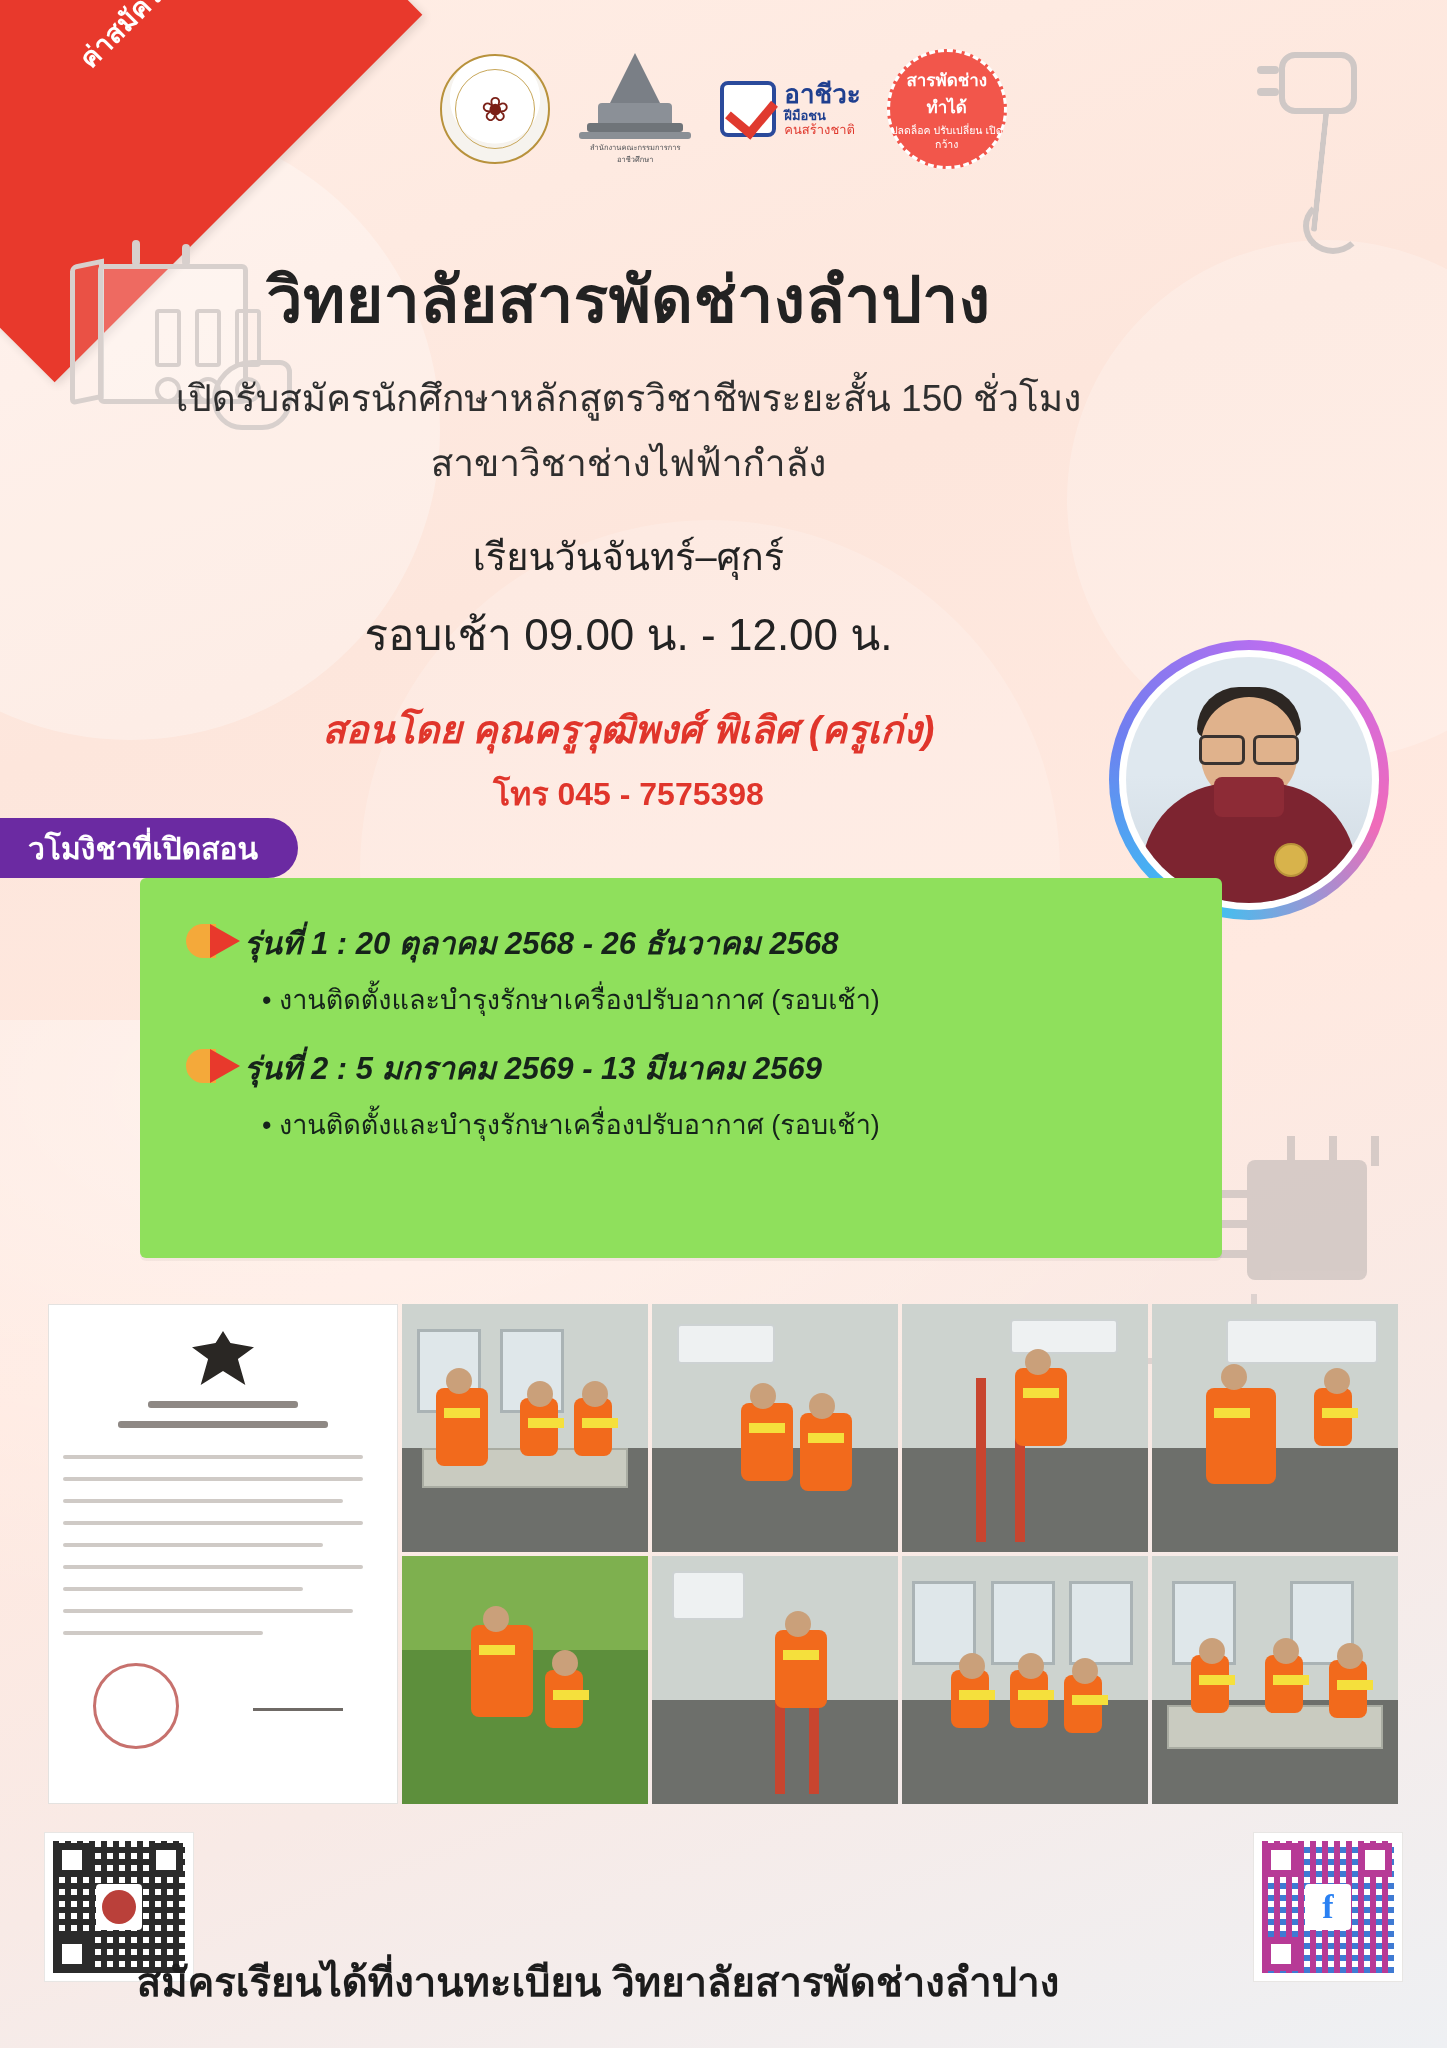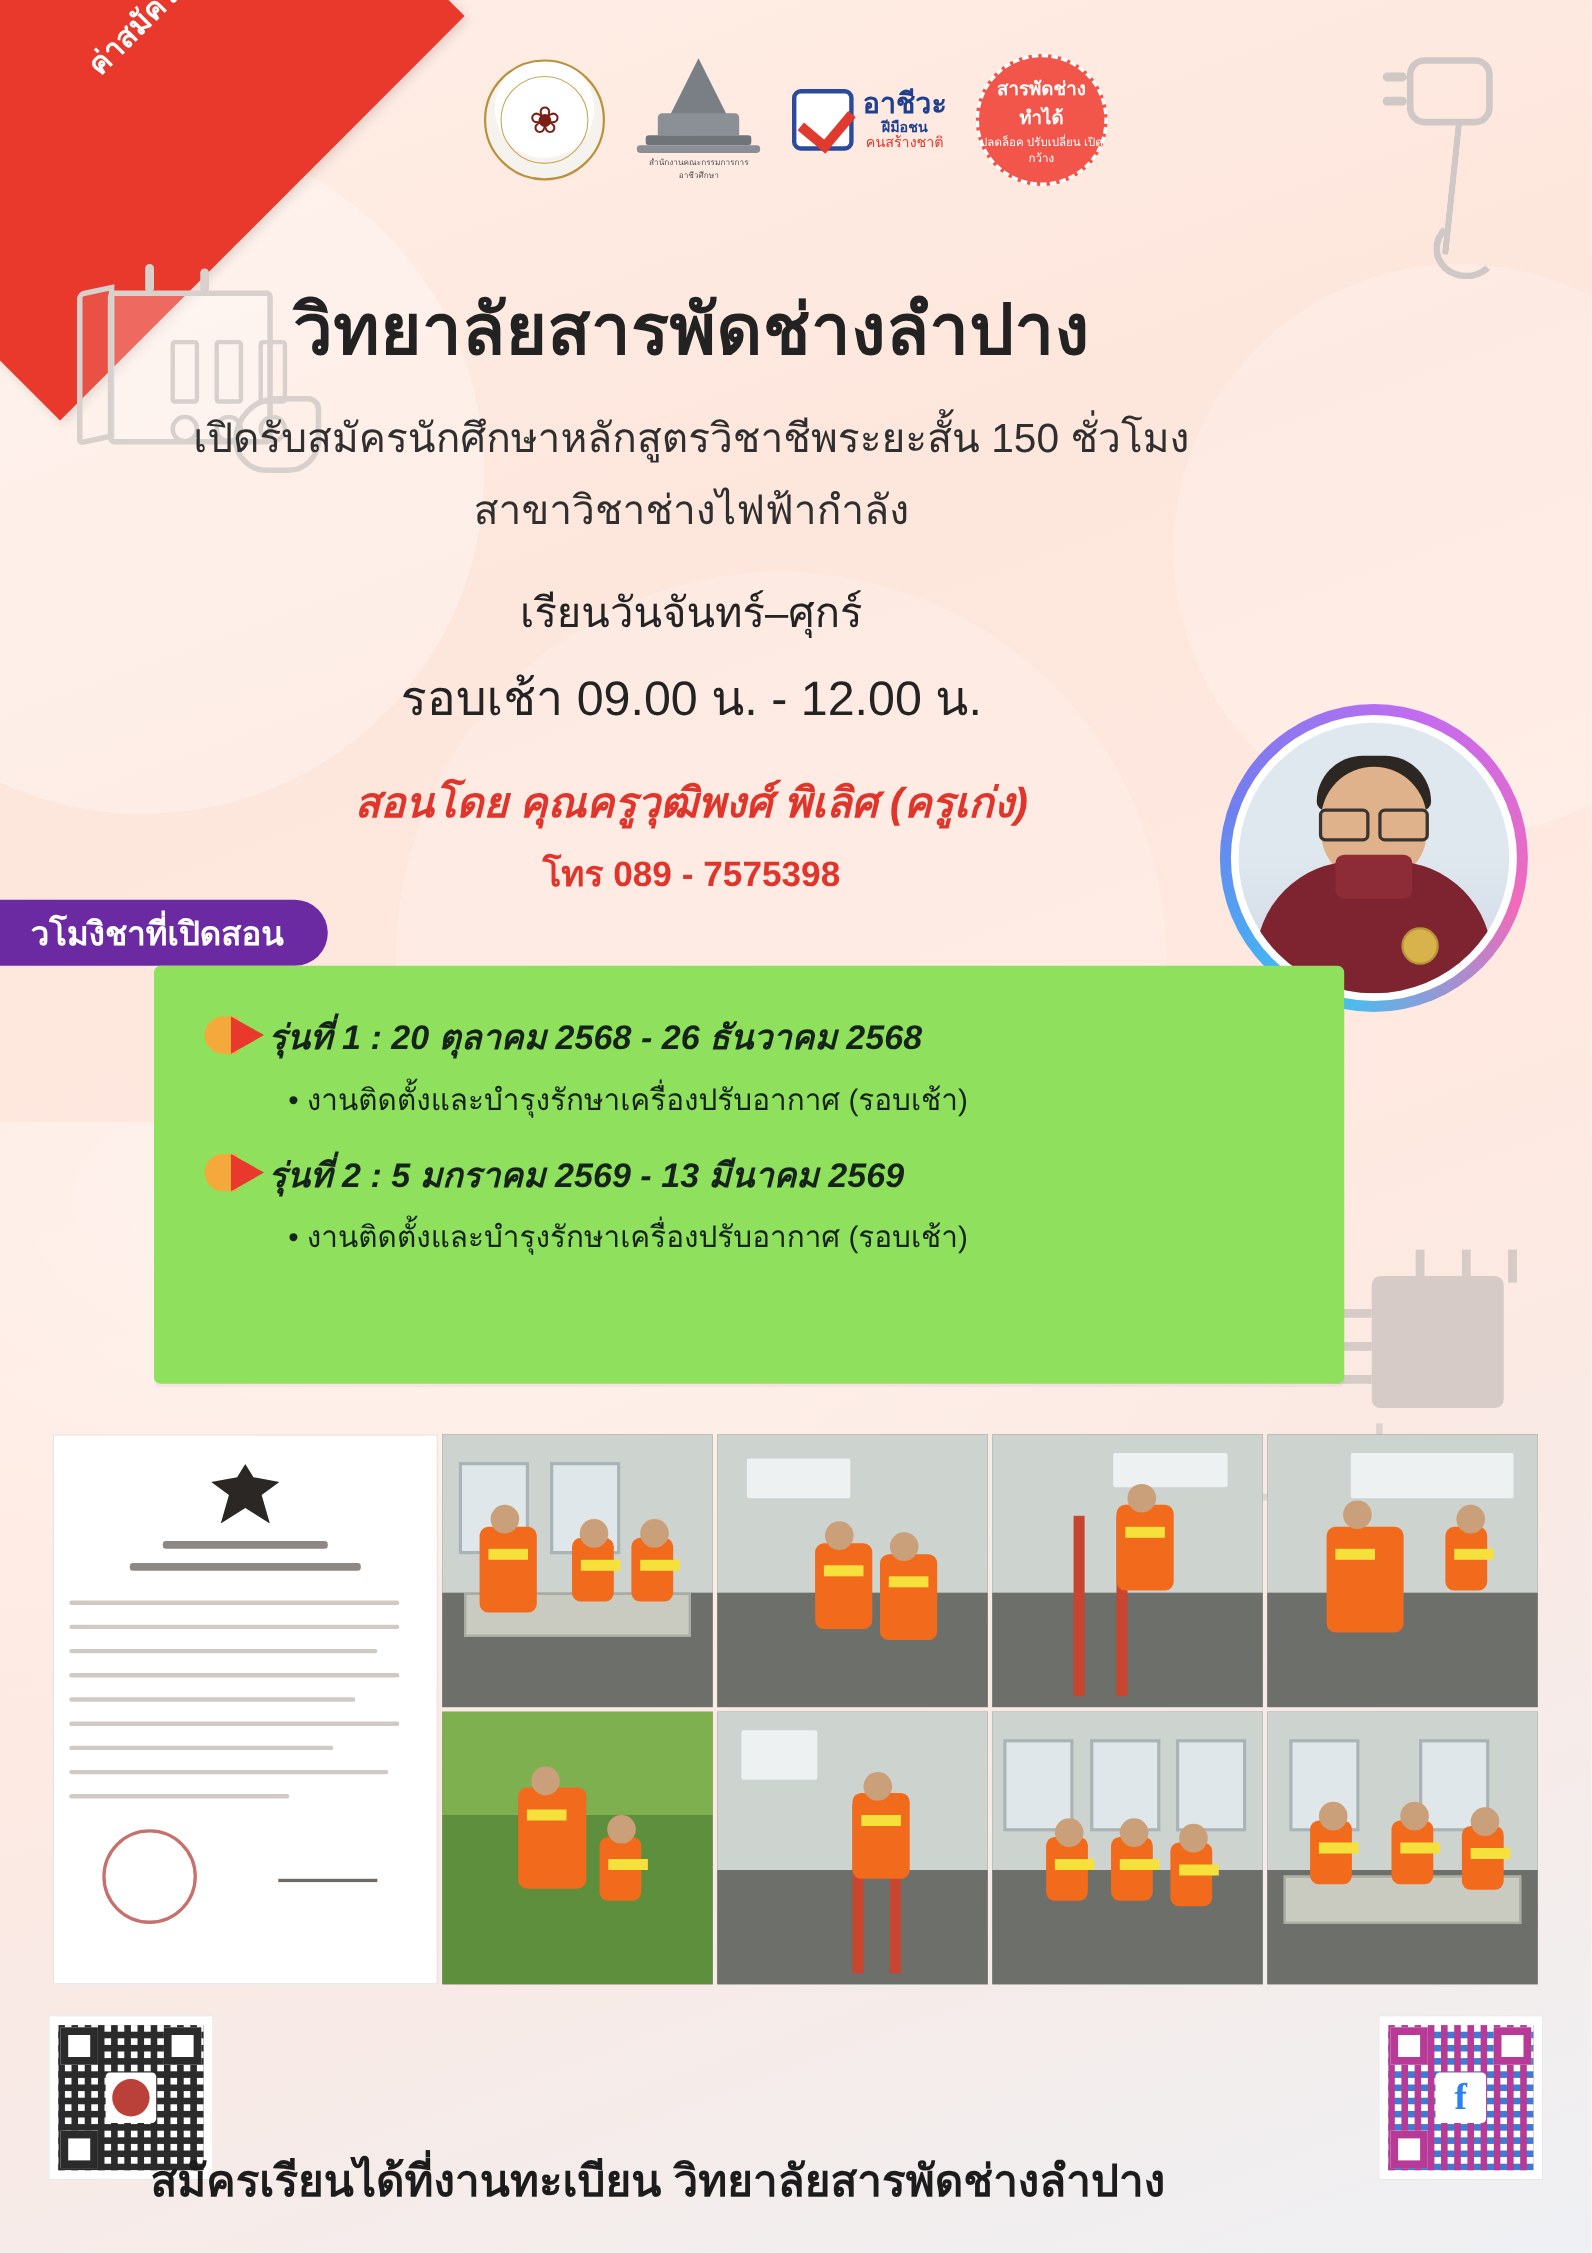--- a/index.html
+++ b/index.html
@@ -86,21 +86,21 @@
   .logo-achewa { display:flex; align-items:center; gap:8px; }
   .logo-achewa .check {
     width: 56px; height: 56px; border: 4px solid #2b4a9b; border-radius: 8px;
     position: relative; background:#fff;
   }
   .logo-achewa .check:after {
     content:""; position:absolute; left: 11px; top: 6px; width: 24px; height: 34px;
     border-right: 9px solid #e03a2f; border-bottom: 9px solid #e03a2f;
     transform: rotate(40deg);
   }
-  .logo-achewa .txt { line-height: 1.1; text-align: center; }
+  .logo-achewa .txt { line-height: 1.1; }
   .logo-achewa .txt .a { font-size: 26px; font-weight: bold; color:#1f3f8f; display:block; }
   .logo-achewa .txt .b { font-size: 13px; font-weight: bold; color:#1f3f8f; display:block; }
   .logo-achewa .txt .c { font-size: 13px; color:#e03a2f; display:block; }
 
   .logo-sarapad {
     width: 120px; height: 120px; border-radius: 50%;
     background: #f2564b; color:#fff;
     border: 3px dashed #fff;
     display:flex; flex-direction:column; align-items:center; justify-content:center;
     text-align:center;
@@ -351,21 +351,21 @@
   </div>
 </div>
 
 <div class="headline">
   <div class="h-title">วิทยาลัยสารพัดช่างลำปาง</div>
   <div class="h-sub1">เปิดรับสมัครนักศึกษาหลักสูตรวิชาชีพระยะสั้น 150 ชั่วโมง</div>
   <div class="h-sub2">สาขาวิชาช่างไฟฟ้ากำลัง</div>
   <div class="h-days">เรียนวันจันทร์–ศุกร์</div>
   <div class="h-time">รอบเช้า 09.00 น. - 12.00 น.</div>
   <div class="teacher-line">สอนโดย คุณครูวุฒิพงศ์ พิเลิศ (ครูเก่ง)</div>
-  <div class="teacher-tel">โทร 089 - 7575398</div>
+  <div class="teacher-tel">โทร 045 - 7575398</div>
 </div>
 
 <div class="photo-wrap">
   <div class="inner-ring">
     <div class="photo">
       <div class="hair"></div>
       <div class="head"></div>
       <div class="glasses"></div>
       <div class="body"></div>
       <div class="collar"></div>

